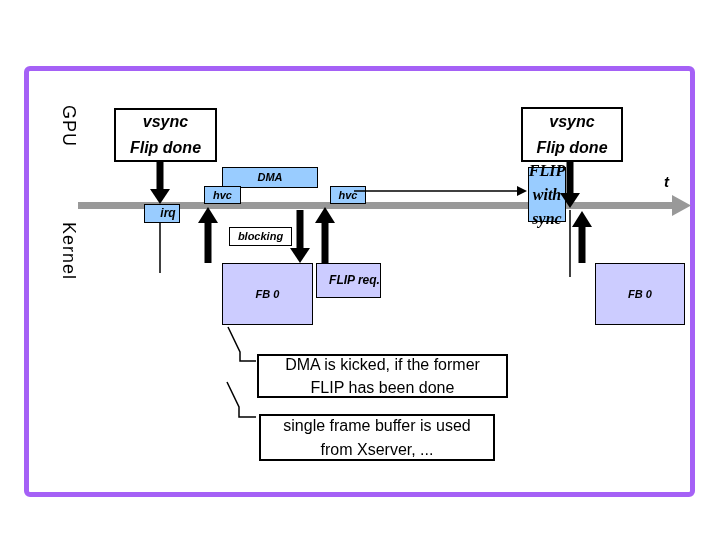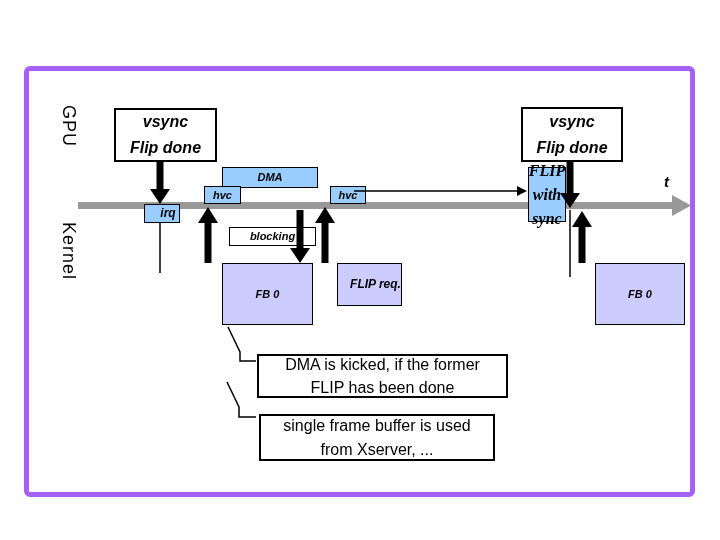--- a/index.html
+++ b/index.html
@@ -61,24 +61,24 @@
 Flip done</div>
 
   <div class="box blue fs15" style="left:210px;top:167px;width:96px;height:21px;">DMA</div>
   <div class="box blue fs15" style="left:192px;top:186px;width:37px;height:18px;">hvc</div>
   <div class="box blue fs15" style="left:318px;top:186px;width:36px;height:18px;">hvc</div>
   <div class="box blue fs14" style="left:144px;top:204px;width:36px;height:19px;">irq</div>
   <div class="box blue pre fs13" style="left:528px;top:167px;width:38px;height:55px;line-height:1.5;font-family:Liberation Serif, serif;">FLIP
 with
 sync</div>
 
-  <div class="box white thin fs15" style="left:217px;top:227px;width:87px;height:19px;">blocking</div>
+  <div class="box white thin fs15" style="left:217px;top:227px;width:63px;height:19px;">blocking</div>
 
   <div class="box lav fs15" style="left:210px;top:263px;width:91px;height:62px;">FB 0</div>
-  <div class="box lav fs14" style="left:337px;top:263px;width:65px;height:43px;">FLIP req.</div>
+  <div class="box lav fs14" style="left:316px;top:263px;width:65px;height:35px;">FLIP req.</div>
   <div class="box lav fs15" style="left:583px;top:263px;width:90px;height:62px;">FB 0</div>
 
   <div class="t-label" style="left:664px;top:173px;">t</div>
 
   <div class="callout pre" style="left:257px;top:354px;width:251px;height:44px;">DMA is kicked, if the former
 FLIP has been done</div>
   <div class="callout pre" style="left:259px;top:414px;width:236px;height:47px;">single frame buffer is used
 from Xserver, ...</div>
 
   <svg class="layer over" width="720" height="540" viewBox="0 0 720 540">

